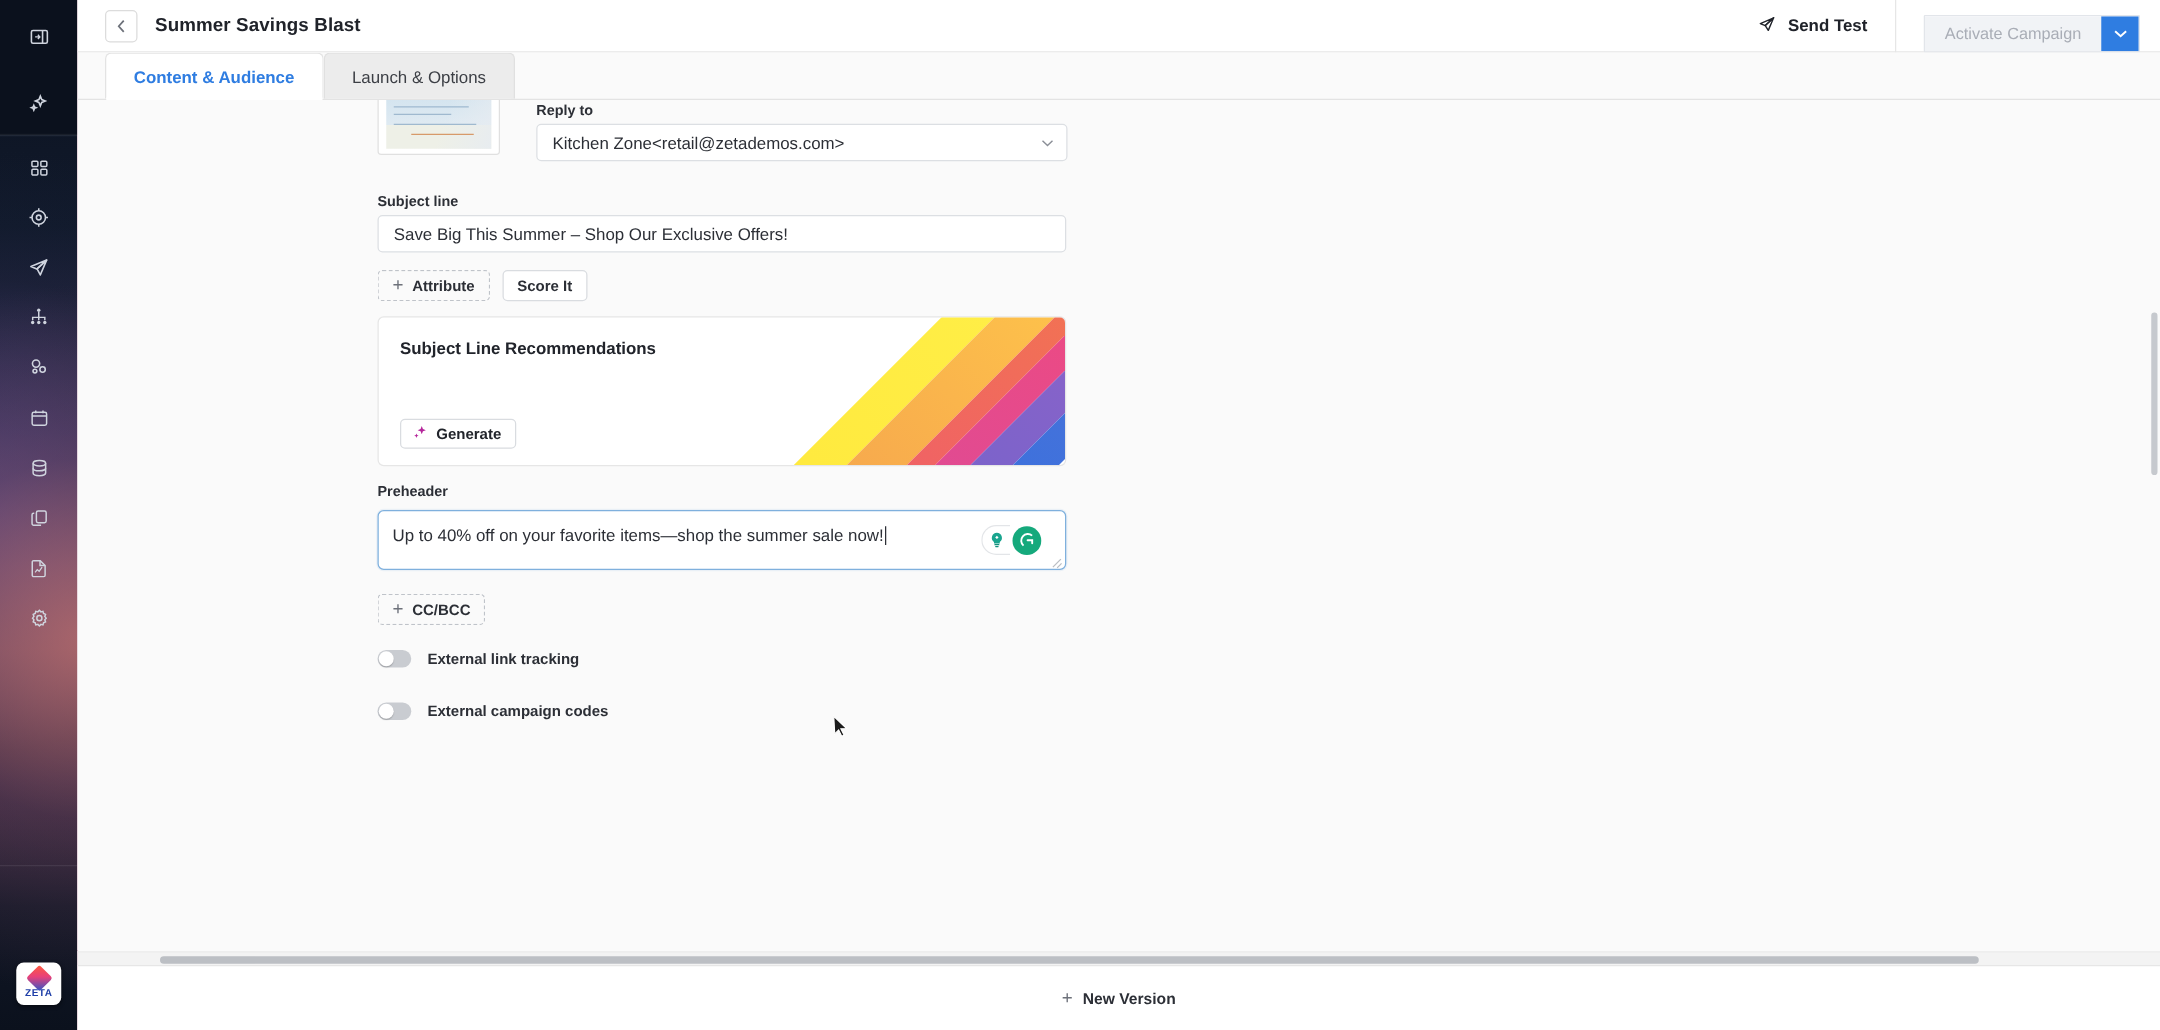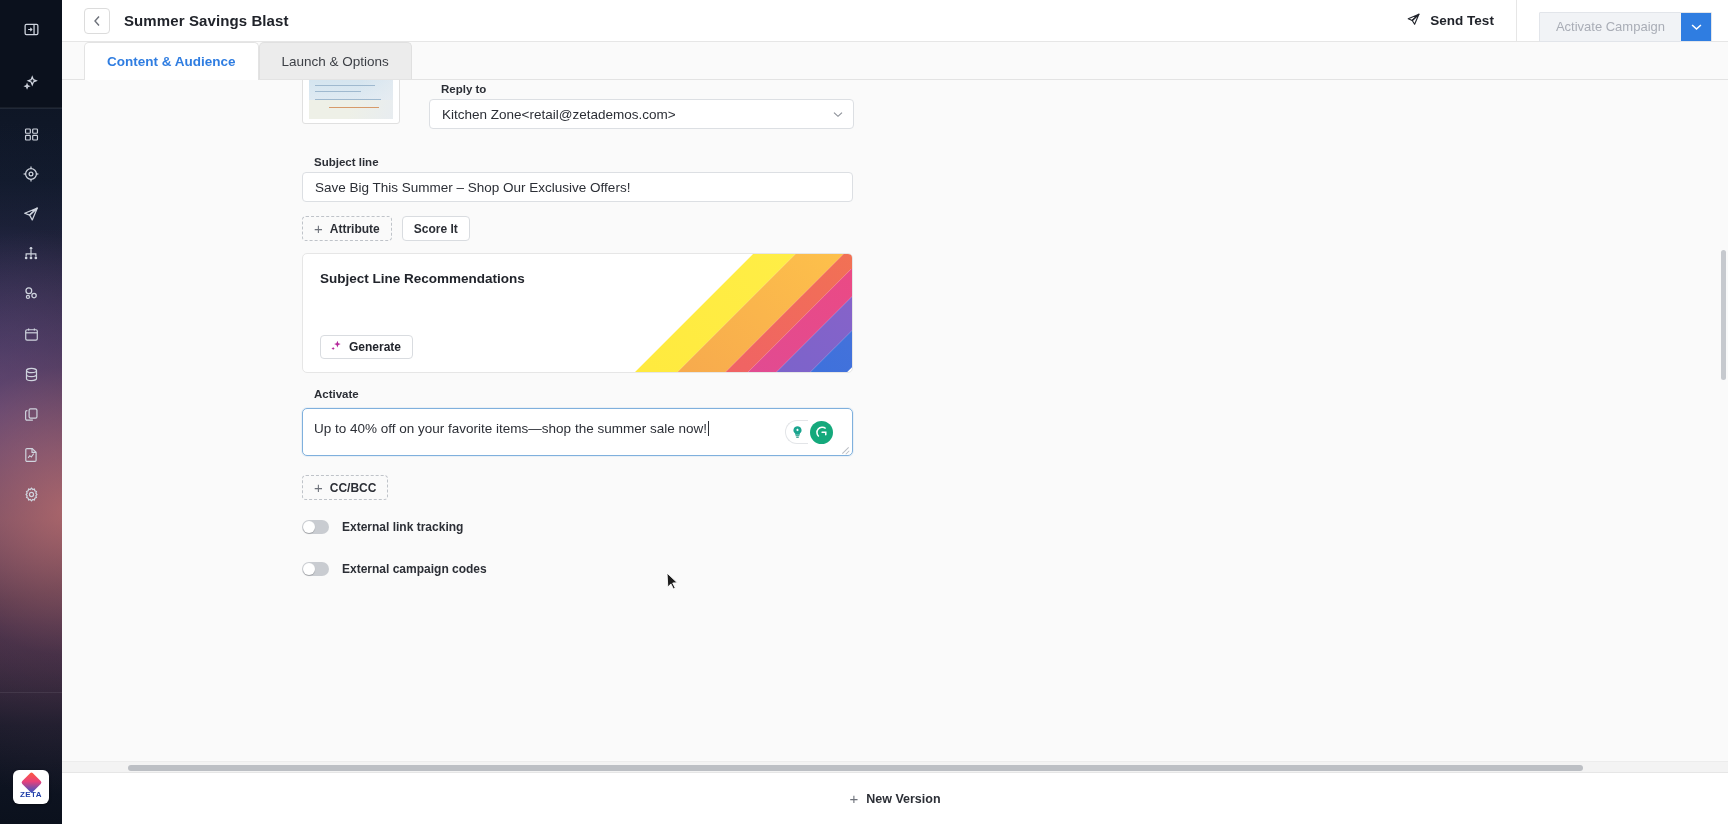--- a/index.html
+++ b/index.html
@@ -140,21 +140,21 @@
     position: absolute; inset: 4px 6px;
     background:
       linear-gradient(110deg, rgba(255,255,255,0) 55%, rgba(231,236,241,0.9) 100%),
       linear-gradient(0deg, #eef0e7 0%, #eef0e7 38%, #dfeaf2 38%, #cfe2ee 100%);
   }
   .thumb-line {
     position: absolute; height: 1px; background: #9fb9cf;
   }
 
   .lbl {
-    position: absolute; font-size: 11.5px; font-weight: bold; color: #2c2f36; margin-left: 12px;
+    position: absolute; font-size: 11.5px; font-weight: bold; color: #2c2f36;
   }
   .field {
     position: absolute; background: #ffffff;
     border: 1px solid #dcdfe3; border-radius: 4px;
     display: flex; align-items: center;
     font-size: 13.5px; color: #2c2f36;
   }
   .field .val { padding-left: 12px; }
   .field .caret-zone {
     margin-left: auto; width: 30px; display: flex;
@@ -522,21 +522,21 @@
           <span>
             <svg width="14" height="14" viewBox="0 0 20 20" fill="#b5269b">
               <path d="M12 2.6l1.35 3.35L16.7 7.3l-3.35 1.35L12 12l-1.35-3.35L7.3 7.3l3.35-1.35z"></path>
               <path d="M5.9 11.2l.72 1.78 1.78.72-1.78.72-.72 1.78-.72-1.78-1.78-.72 1.78-.72z"></path>
             </svg>
           </span>
           <span>Generate</span>
         </div>
       </div>
 
-      <div class="lbl" style="left:240px; top:308px;">Activate</div>
+      <div class="lbl" style="left:240px; top:308px;">Preheader</div>
       <div class="preheader-box">
         <div class="preheader-text">
           <span>Up to 40% off on your favorite items—shop the summer sale now!</span><span class="caretbar"></span>
         </div>
         <div class="gram-wrap">
           <div class="gram-bulb">
             <svg width="15" height="16" viewBox="0 0 20 20">
               <path d="M10 2.2a5.4 5.4 0 00-3.1 9.8v1.7h6.2V12A5.4 5.4 0 0010 2.2z" fill="#1aa58f"></path>
               <rect x="7.3" y="14.2" width="5.4" height="1.5" rx="0.6" fill="#13907c"></rect>
               <rect x="8.1" y="16.3" width="3.8" height="1.3" rx="0.6" fill="#13907c"></rect>

